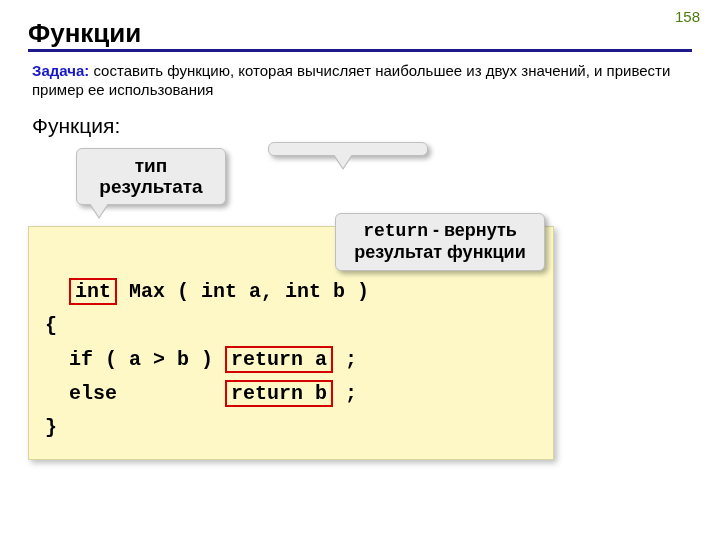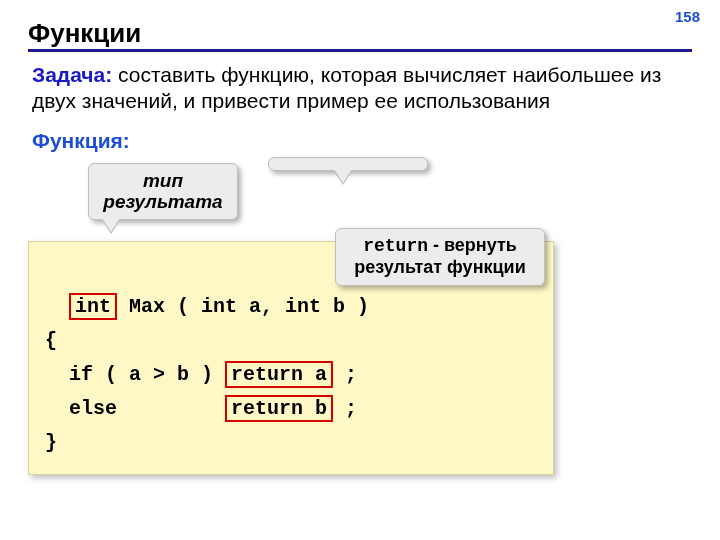--- a/index.html
+++ b/index.html
@@ -11,36 +11,36 @@
     background: #fff;
     color: #000;
     position: relative;
     padding: 18px 28px;
   }
   .page-number {
     position: absolute;
     top: 8px;
     right: 20px;
     font-size: 15px;
-    font-weight: bold;
-    color: #1d4ed8;
+    font-weight: normal;
+    color: #4d7c0f;
   }
   h1.title {
     font-size: 26px;
     font-weight: bold;
     margin: 0 0 6px 0;
     border-bottom: 3px solid #1a1a8a;
   }
   .body-text {
-    font-size: 21px;
+    font-size: 15px;
     line-height: 1.25;
     margin: 10px 0 14px 4px;
   }
   .task-label { color: #1818c8; font-weight: bold; }
-  .func-label { color: #1d4ed8; font-weight: bold; font-size: 21px; display:block; margin: 2px 0 10px 4px;}
+  .func-label { color: #000000; font-weight: normal; font-size: 21px; display:block; margin: 2px 0 10px 4px;}
   .callout-row {
     position: relative;
     height: 72px;
     margin-bottom: 6px;
   }
   .callout {
     position: absolute;
     background: #ececec;
     border: 1px solid #bfbfbf;
     border-radius: 6px;
@@ -109,21 +109,21 @@
 
 <h1 class="title">Функции</h1>
 
 <div class="body-text">
   <span class="task-label">Задача:</span><span> составить функцию, которая вычисляет наибольшее из двух значений, и привести пример ее использования</span>
 </div>
 
 <span class="func-label">Функция:</span>
 
 <div class="callout-row">
-  <div class="callout" style="left:60px; top:0; width:150px;font-style:italic;">
+  <div class="callout" style="left:48px; top:0; width:150px;">
     <span style="white-space:pre-line;">тип
 результата</span>
     <div class="tail-border" style="bottom:-15px; left:12px;"></div>
     <div class="tail" style="bottom:-13px; left:13px;"></div>
   </div>
   <div class="callout" style="left:240px; top:-6px; width:160px;">
     <div class="tail-border" style="bottom:-15px; left:64px;"></div>
     <div class="tail" style="bottom:-13px; left:65px;"></div>
   </div>
 </div>

